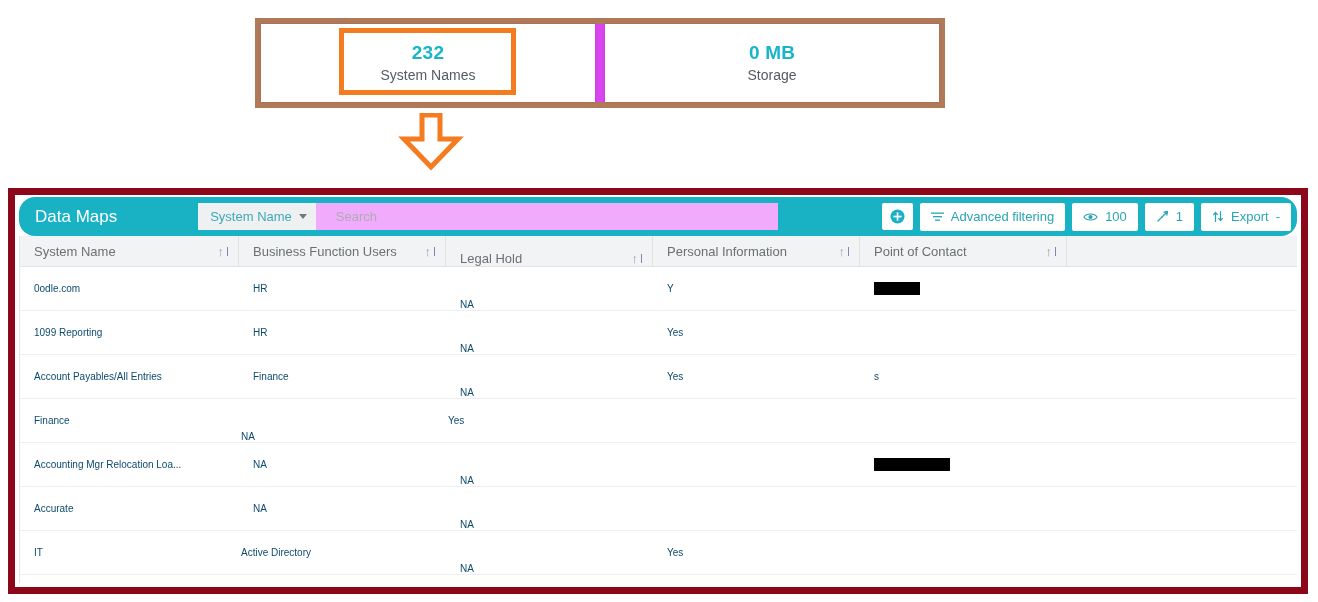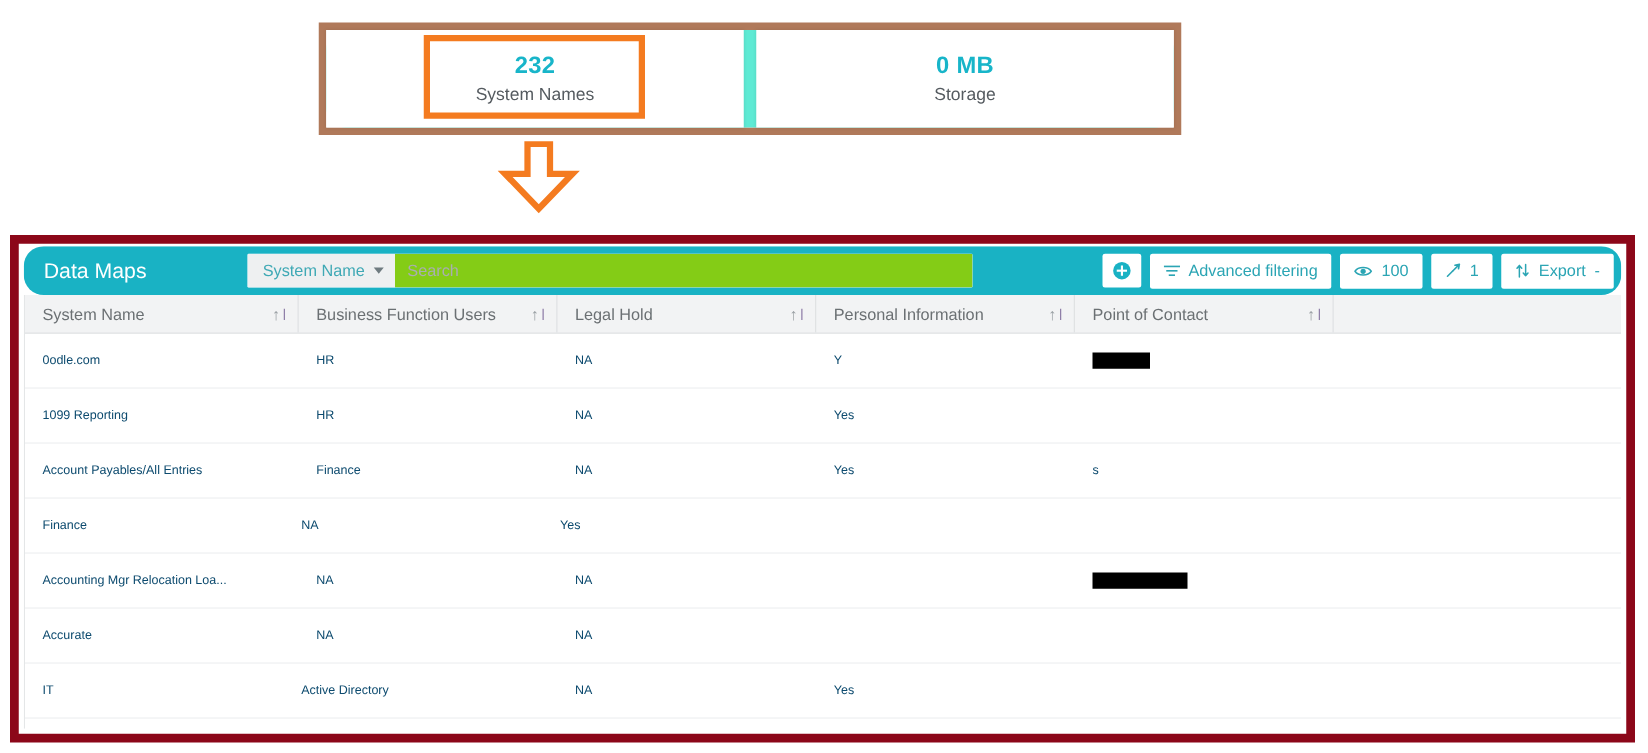--- a/index.html
+++ b/index.html
@@ -26,22 +26,21 @@
     height: 90px;
     box-sizing: border-box;
     border: 6px solid #b0795a;
     background: #ffffff;
   }
   .summary-inner {
     display: flex;
     width: 100%;
     height: 100%;
     box-sizing: border-box;
-    background: #5eead4;
-    border-radius: 16px;
+    background: #d946ef;
   }
   .summary-card {
     position: relative;
     flex: 1 1 0;
     background: #ffffff;
     display: flex;
     flex-direction: column;
     align-items: center;
     justify-content: center;
     box-shadow: 0 0 3px rgba(0,0,0,0.10);
@@ -149,22 +148,22 @@
     border-right: 4px solid transparent;
     border-top: 5px solid #6f7b80;
   }
   .search-input {
     border: 0;
     outline: 0;
     flex: 1 1 auto;
     font-family: "Liberation Sans", sans-serif;
     font-size: 13px;
     color: #55595c;
-    padding: 0 10px;
-    background: #84cc16;
+    padding: 0 20px;
+    background: #f0abfc;
   }
   .search-input::placeholder { color: #a9aeb1; }
 
   .toolbar-actions {
     margin-left: auto;
     display: flex;
     align-items: center;
     gap: 7px;
   }
   .tb-btn {
@@ -247,21 +246,21 @@
   .redacted {
     display: inline-block;
     height: 13px;
     background: #000000;
   }
   .tr-empty { height: 43px; background: #ffffff; }
 
   
   .c0 { flex: 0 0 219px; }
   .c1 { flex: 0 0 207px; }
-  .c2 { flex: 0 0 207px; }
+  .c2 { flex: 0 0 207px; align-items: flex-end; }
   .c3 { flex: 0 0 207px; }
   .c4 { flex: 0 0 207px; }
   .c5 { flex: 1 1 auto; border-right: 0; }
 </style>
 </head>
 <body>
 
 <div class="summary-wrap">
   <div class="summary-inner">
 

